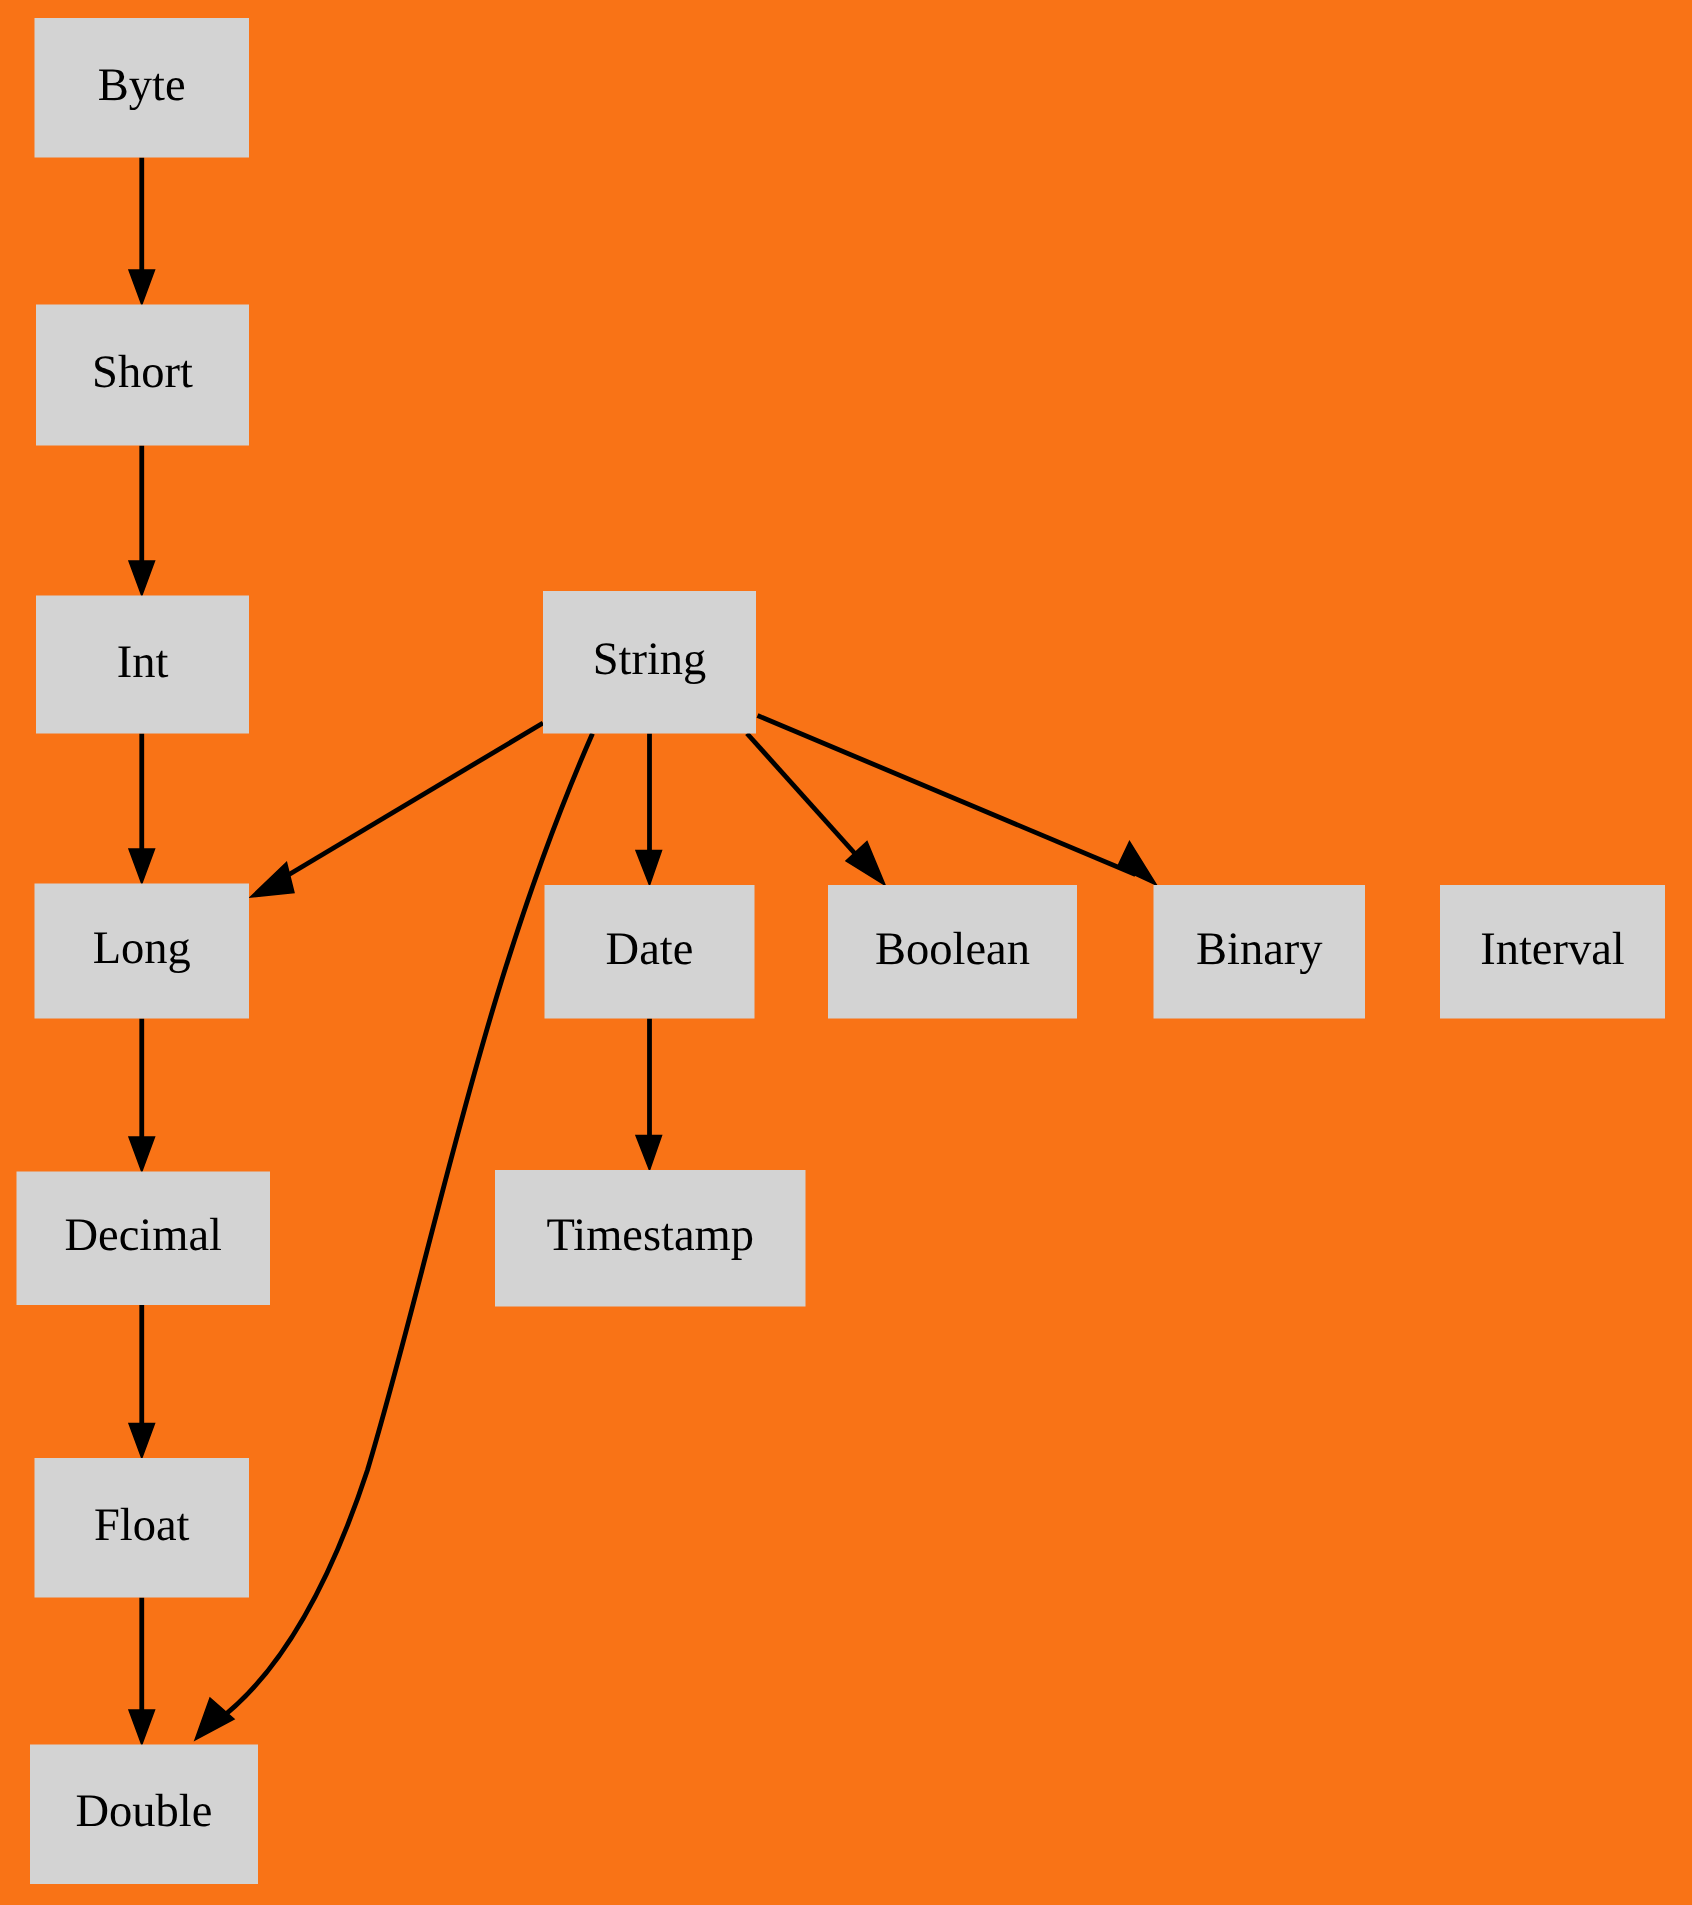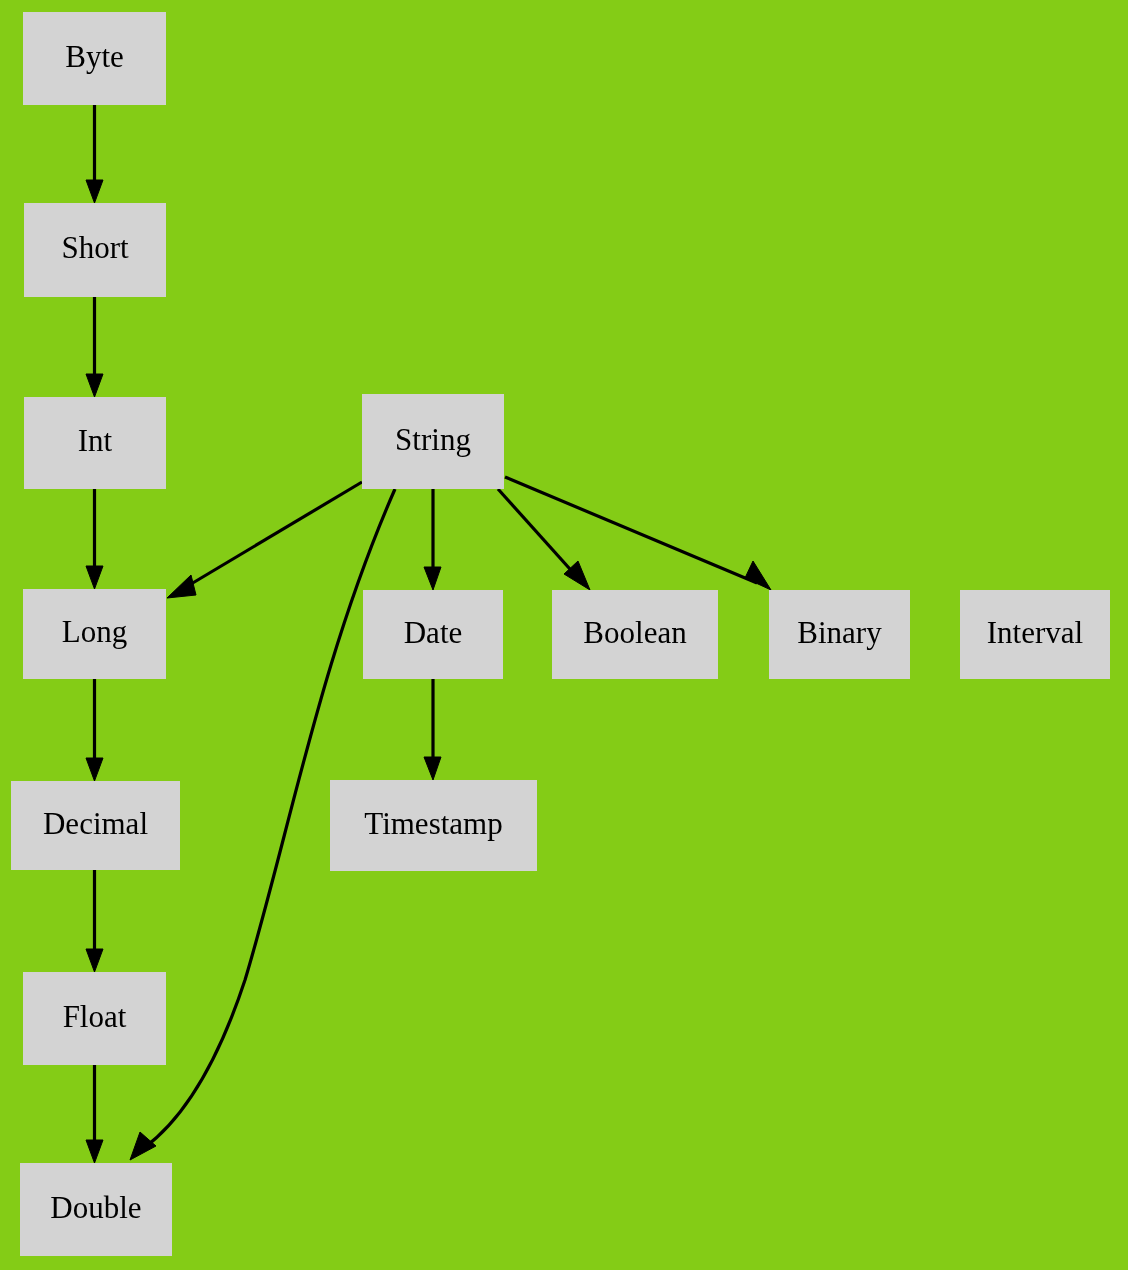--- a/index.html
+++ b/index.html
@@ -10,21 +10,21 @@
   body {
     width: 1128px;
     height: 1270px;
     font-family: "Liberation Serif", "DejaVu Serif", serif;
     overflow: hidden;
   }
   #graph-canvas {
     position: relative;
     width: 1128px;
     height: 1270px;
-    background: #84cc16;
+    background: #f97316;
   }
   svg.graph-svg {
     position: absolute;
     top: 0;
     left: 0;
     width: 1128px;
     height: 1270px;
     display: block;
   }
   .node-rect {

